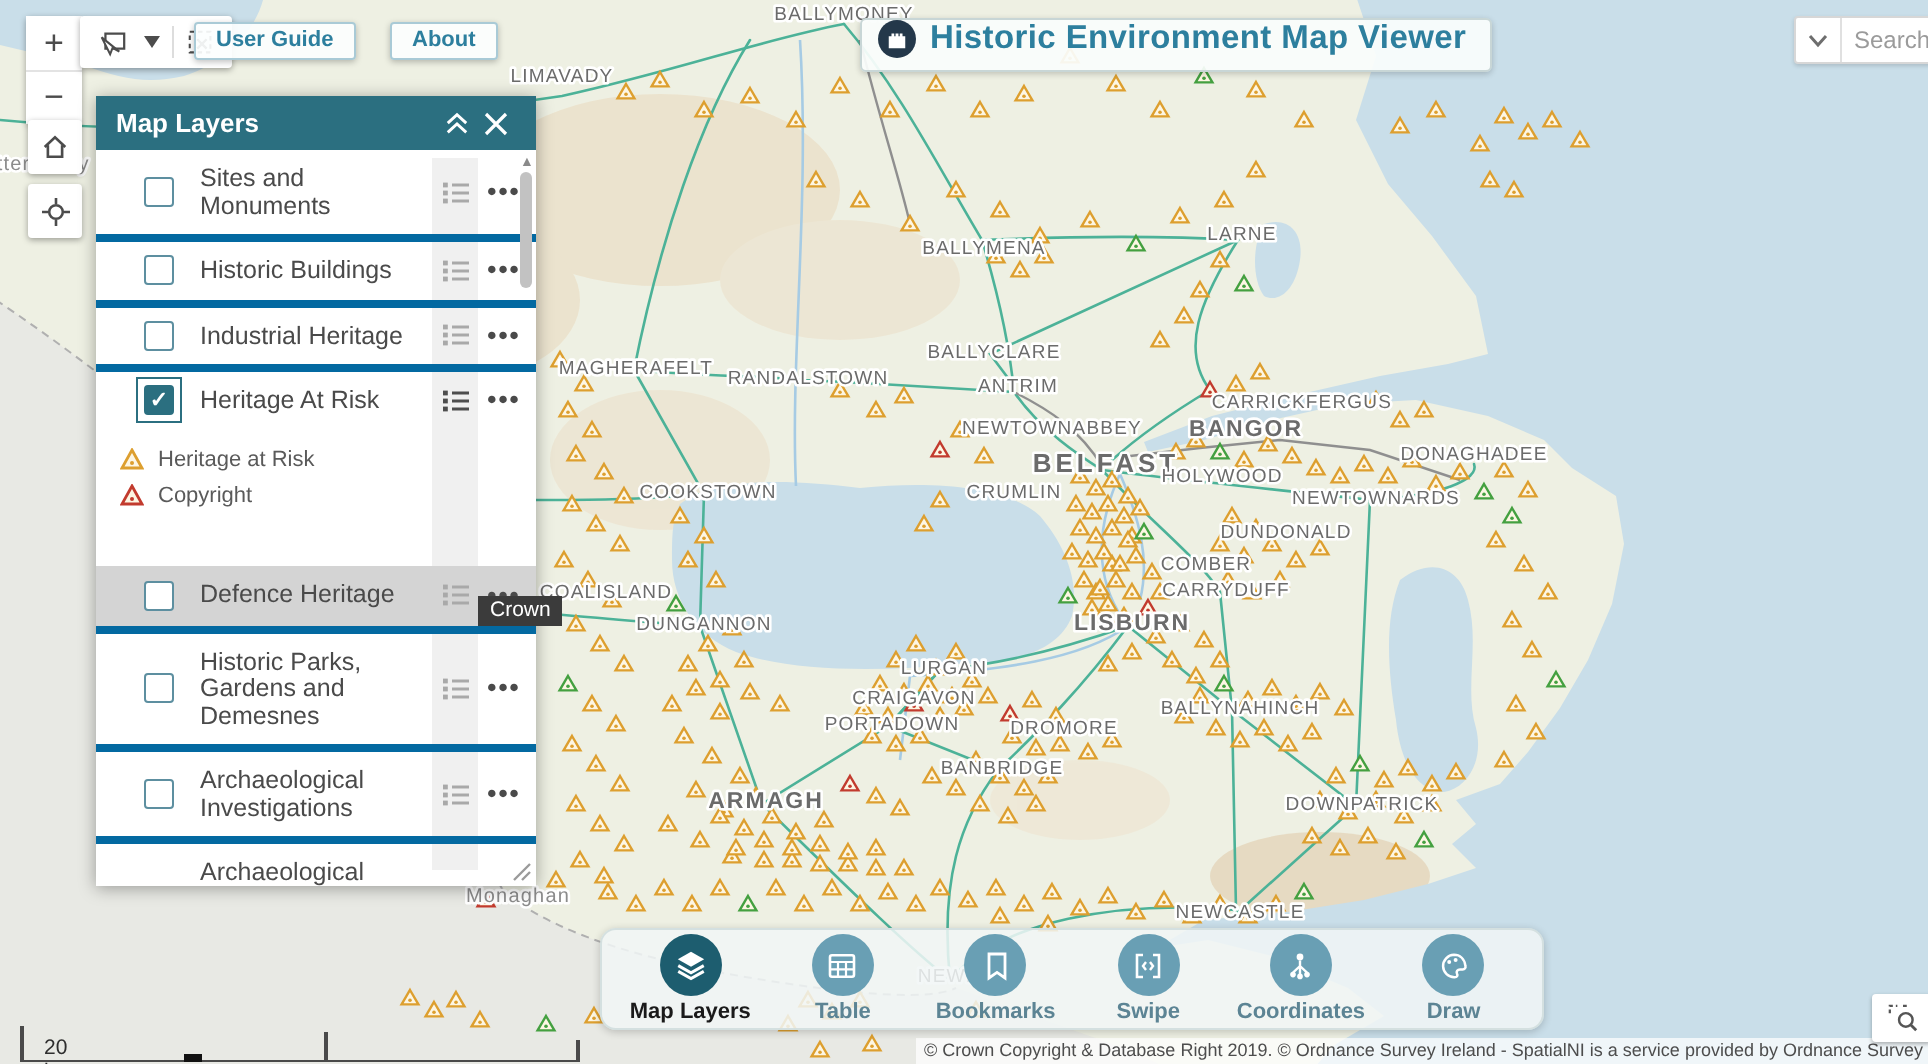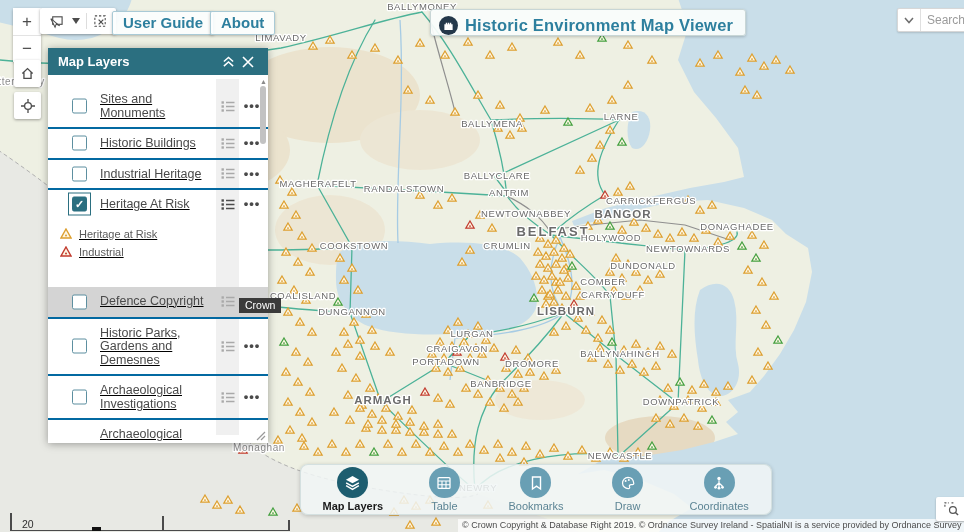--- a/index.html
+++ b/index.html
@@ -15,27 +15,27 @@
   .ctl-col{flex-direction:column;}
   .ctl-btn{width:28px;height:27px;display:flex;align-items:center;justify-content:center;
            font-size:17px;color:#4c4c4c;cursor:pointer;background:#fff;}
   .ctl-btn + .ctl-btn{border-top:1px solid #e3e3e3;}
   #select-group{left:40px;top:8px;height:26px;padding:0 4px;z-index:5;}
   #select-group .sg{display:flex;align-items:center;justify-content:center;height:100%;padding:0 4px;cursor:pointer;}
   #select-group .divider{width:1px;height:16px;background:#ddd;margin:0 2px;}
 
   .pill{position:absolute;top:11px;z-index:5;background:rgba(252,254,254,.92);
         border:1px solid #a9cad6;border-radius:2px;box-shadow:0 1px 3px rgba(0,0,0,.25);
-        color:#2d7f9e;font-weight:bold;font-size:15px;padding:2px 10px 3px;cursor:pointer;margin-left:15px;}
+        color:#2d7f9e;font-weight:bold;font-size:11px;padding:2px 10px 3px;cursor:pointer;}
   #user-guide{left:97px;}
   #about{left:195px;}
 
   
   #banner{position:absolute;left:430px;top:9px;z-index:5;height:27px;display:flex;
-          align-items:flex-end;gap:7px;background:rgba(250,253,252,.93);
+          align-items:flex-start;gap:7px;background:rgba(250,253,252,.93);
           border:1px solid #c8d6d6;border-radius:3px;box-shadow:0 1px 3px rgba(0,0,0,.2);
           padding:0 12px 0 8px;}
   #banner .logo{width:19px;height:19px;border-radius:50%;background:#24384a;display:flex;
           align-items:center;justify-content:center;}
   #banner .txt{color:#2d7f9e;font-weight:bold;font-size:16.5px;letter-spacing:.2px;white-space:nowrap;}
 
   
   #search-box{position:absolute;left:897px;top:8px;width:180px;height:24px;z-index:5;
           background:#fff;border:1px solid #d7d7d7;border-radius:2px;display:flex;align-items:center;
           box-shadow:0 1px 2px rgba(0,0,0,.15);}
@@ -44,24 +44,24 @@
   #search-box input{border:0;outline:0;font-size:12px;padding:0 6px;flex:1;min-width:0;
           font-family:"Liberation Sans",sans-serif;color:#333;}
   #search-box input::placeholder{color:#9b9b9b;}
 
   
   #layers-panel{position:absolute;left:48px;top:48px;width:220px;height:395px;z-index:6;
           background:#fff;box-shadow:0 1px 8px rgba(0,0,0,.35);display:flex;flex-direction:column;}
   #panel-header{height:27px;background:#2b6f80;display:flex;align-items:center;padding:0 10px;flex:0 0 auto;}
   #panel-header .ttl{color:#fff;font-weight:bold;font-size:13px;flex:1;}
   #panel-header .hicon{width:20px;height:20px;display:flex;align-items:center;justify-content:center;cursor:pointer;}
-  #panel-body{position:relative;flex:1;overflow:hidden;padding-top:10px;text-decoration:underline;}
+  #panel-body{position:relative;flex:1;overflow:hidden;padding-top:0;}
   #legend-strip{position:absolute;left:168px;top:4px;bottom:8px;width:23px;background:#f0f0f0;z-index:0;}
   .lrow{position:relative;z-index:1;padding:8px 0 7px 26px;min-height:30px;}
-  .lrow + .lrow, .legend-block + .lrow{border-top:2px solid #0369a1;}
+  .lrow + .lrow, .legend-block + .lrow{border-top:4px solid #0369a1;}
   .lrow.hl{background:#d4d4d4;}
   .lrow .cbw{position:absolute;left:24px;top:50%;transform:translateY(-50%);width:15px;height:15px;}
   .cb{width:15px;height:15px;border:1.5px solid #5d8fa0;border-radius:2px;background:#fff;display:flex;
       align-items:center;justify-content:center;cursor:pointer;}
   .cb.on{background:#2b6f80;border-color:#2b6f80;color:#fff;font-size:11px;font-weight:bold;}
   .lrow.sel .cbw{outline:1.5px solid #2b6f80;outline-offset:3px;}
   .lrow .lbl{display:block;margin-left:26px;width:112px;font-size:12.5px;color:#4a4a4a;line-height:13.5px;cursor:default;}
   .lrow .licon{position:absolute;left:170px;top:50%;transform:translateY(-50%);width:19px;height:19px;
       display:flex;align-items:center;justify-content:center;cursor:pointer;}
   .lrow .dots{position:absolute;left:193px;top:50%;transform:translateY(-50%);width:22px;text-align:center;
@@ -76,21 +76,21 @@
   #legend-tooltip{position:absolute;left:239px;top:298px;z-index:7;background:#3b3b3b;color:#fff;
       font-size:10.5px;padding:1px 6px 2px;white-space:nowrap;}
 
   
   #toolbar{position:absolute;left:300px;top:464px;width:472px;height:51px;z-index:5;
       background:rgba(241,246,246,.85);border:1px solid rgba(210,222,222,.9);border-radius:8px;
       box-shadow:0 1px 4px rgba(0,0,0,.2);display:flex;align-items:center;justify-content:space-around;padding:0 6px;}
   .tbi{display:flex;flex-direction:column;align-items:center;gap:2px;cursor:pointer;width:76px;}
   .tbi .circ{width:31px;height:31px;border-radius:50%;background:#699fb4;display:flex;align-items:center;justify-content:center;}
   .tbi.active .circ{background:#1d5d6f;}
-  .tbi .tlbl{font-size:11px;color:#5c8494;white-space:nowrap;}
+  .tbi .tlbl{font-size:11px;color:#5c8494;white-space:nowrap;font-weight:bold;}
   .tbi.active .tlbl{color:#1a1a1a;font-weight:bold;}
 
   
   #scalebar{position:absolute;left:10px;bottom:1px;z-index:4;color:#323232;}
   #scalebar .sl{position:absolute;background:#4a4a4a;}
   #scalebar .txt{position:absolute;left:12px;top:-13px;font-size:10.5px;color:#2e2e2e;}
   #attribution{position:absolute;left:458px;right:0;bottom:0;height:13px;z-index:4;
       background:rgba(255,255,255,.72);font-size:9px;color:#4d4d4d;white-space:nowrap;
       overflow:hidden;padding:1px 4px 0;}
   #br-tool{position:absolute;left:936px;top:497px;width:30px;height:24px;z-index:5;background:#fff;
@@ -979,28 +979,28 @@
                 <path d="M6 1 L11 10 L1 10 Z" fill="#fdf6e3" stroke="#dd9f2f" stroke-width="1.4"></path>
                 <circle cx="6" cy="7.5" r="1" fill="#dd9f2f"></circle>
               </svg>
               <span>Heritage at Risk</span>
             </div>
             <div class="legend-item">
               <svg width="12" height="11" viewBox="0 0 12 11">
                 <path d="M6 1 L11 10 L1 10 Z" fill="#fdf6e3" stroke="#c23b2e" stroke-width="1.4"></path>
                 <circle cx="6" cy="7.5" r="1" fill="#c23b2e"></circle>
               </svg>
-              <span>Industrial</span>
+              <span>Copyright</span>
             </div>
           </div>
           <div class="lrow hl gap-above">
             <span class="cbw">
               <span class="cb"></span>
             </span>
-            <span class="lbl">Defence Copyright</span>
+            <span class="lbl">Defence Heritage</span>
             <span class="licon">
               <svg width="16" height="16" viewBox="0 0 16 16">
                 <g fill="#a9a9a9">
                   <rect x="1.5" y="2.8" width="2.4" height="2.4"></rect>
                   <rect x="1.5" y="6.8" width="2.4" height="2.4"></rect>
                   <rect x="1.5" y="10.8" width="2.4" height="2.4"></rect>
                 </g>
                 <g stroke="#a9a9a9" stroke-width="1.5">
                   <path d="M6 4 H14.5 M6 8 H14.5 M6 12 H14.5" fill="none"></path>
                 </g>
@@ -1085,38 +1085,47 @@
         <span class="circ">
           <svg width="16" height="16" viewBox="0 0 16 16">
             <path d="M4.5 2 H12.5 V14 L8.5 11.2 L4.5 14 Z" fill="none" stroke="#fff" stroke-width="1.4"></path>
           </svg>
         </span>
         <span class="tlbl">Bookmarks</span>
       </div>
       <div class="tbi">
         <span class="circ">
           <svg width="16" height="16" viewBox="0 0 16 16">
-            <path d="M8 2.4 a5.6 5.6 0 1 0 .3 11.2 c1.3 0 1.7-.9 1.2-1.8 c-.5-1 .2-2.1 1.5-2.1 h1.3 c1.1 0 1.7-.8 1.4-1.8 C13.2 4.3 10.9 2.4 8 2.4 Z" fill="none" stroke="#fff" stroke-width="1.25"></path>
-            <circle cx="5.6" cy="6" r="1" fill="#fff"></circle>
-            <circle cx="8.8" cy="5" r="1" fill="#fff"></circle>
+            <path d="M5.5 2.5 H2.5 V13.5 H5.5 M10.5 2.5 H13.5 V13.5 H10.5" fill="none" stroke="#fff" stroke-width="1.3"></path>
+            <path d="M7 6 L5.5 8 L7 10 M9 6 L10.5 8 L9 10" fill="none" stroke="#fff" stroke-width="1.2"></path>
           </svg>
         </span>
-        <span class="tlbl">Draw</span>
+        <span class="tlbl">Swipe</span>
       </div>
       <div class="tbi">
         <span class="circ">
           <svg width="16" height="16" viewBox="0 0 16 16">
             <circle cx="8" cy="3.5" r="1.7" fill="#fff"></circle>
             <path d="M8 5.2 V8 M8 8 L4.5 11.3 M8 8 L11.5 11.3 M8 8 V12" stroke="#fff" stroke-width="1.2" fill="none"></path>
             <circle cx="4.5" cy="12.3" r="1.4" fill="#fff"></circle>
             <circle cx="11.5" cy="12.3" r="1.4" fill="#fff"></circle>
             <circle cx="8" cy="13.2" r="1.4" fill="#fff"></circle>
           </svg>
         </span>
         <span class="tlbl">Coordinates</span>
+      </div>
+      <div class="tbi">
+        <span class="circ">
+          <svg width="16" height="16" viewBox="0 0 16 16">
+            <path d="M8 2.4 a5.6 5.6 0 1 0 .3 11.2 c1.3 0 1.7-.9 1.2-1.8 c-.5-1 .2-2.1 1.5-2.1 h1.3 c1.1 0 1.7-.8 1.4-1.8 C13.2 4.3 10.9 2.4 8 2.4 Z" fill="none" stroke="#fff" stroke-width="1.25"></path>
+            <circle cx="5.6" cy="6" r="1" fill="#fff"></circle>
+            <circle cx="8.8" cy="5" r="1" fill="#fff"></circle>
+          </svg>
+        </span>
+        <span class="tlbl">Draw</span>
       </div>
     </div>
 
   <div id="scalebar">
     <span class="txt">20 km</span>
     <span class="sl" style="left:0;top:-18px;width:1.5px;height:18px;"></span>
     <span class="sl" style="left:152px;top:-15px;width:1.5px;height:15px;"></span>
     <span class="sl" style="left:278px;top:-11px;width:1.5px;height:11px;"></span>
     <span class="sl" style="left:0;top:-1px;width:279px;height:1px;"></span>
     <span class="sl" style="left:82px;top:-4px;width:9px;height:4px;background:#111;"></span>

